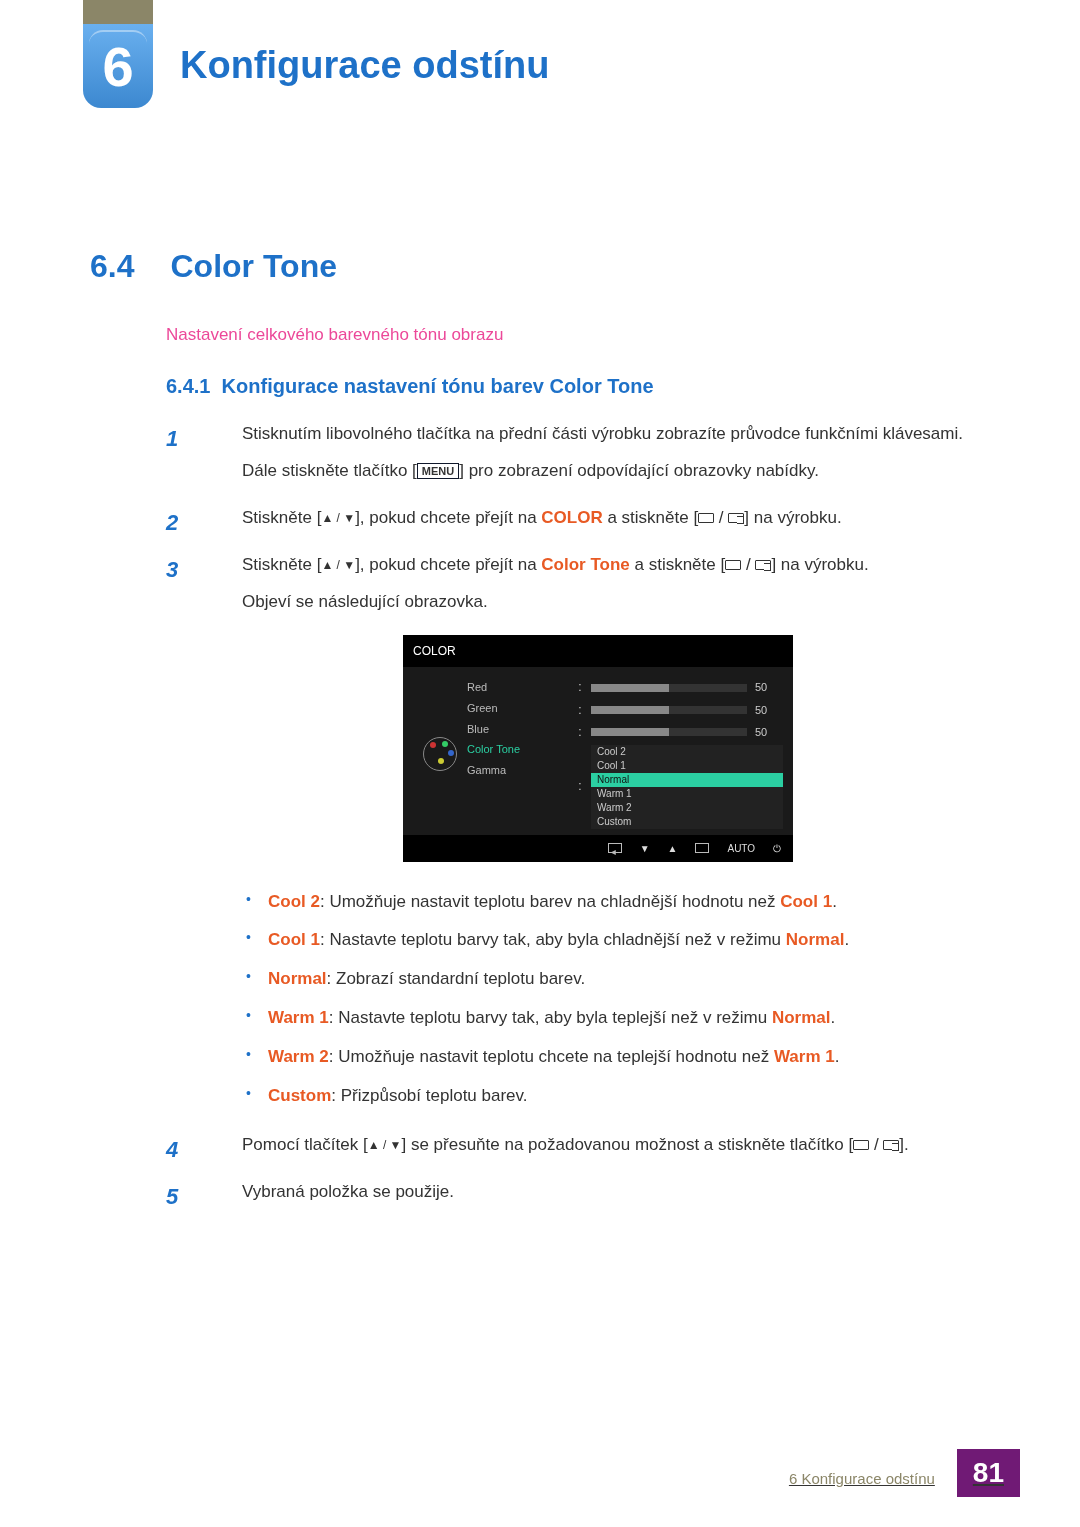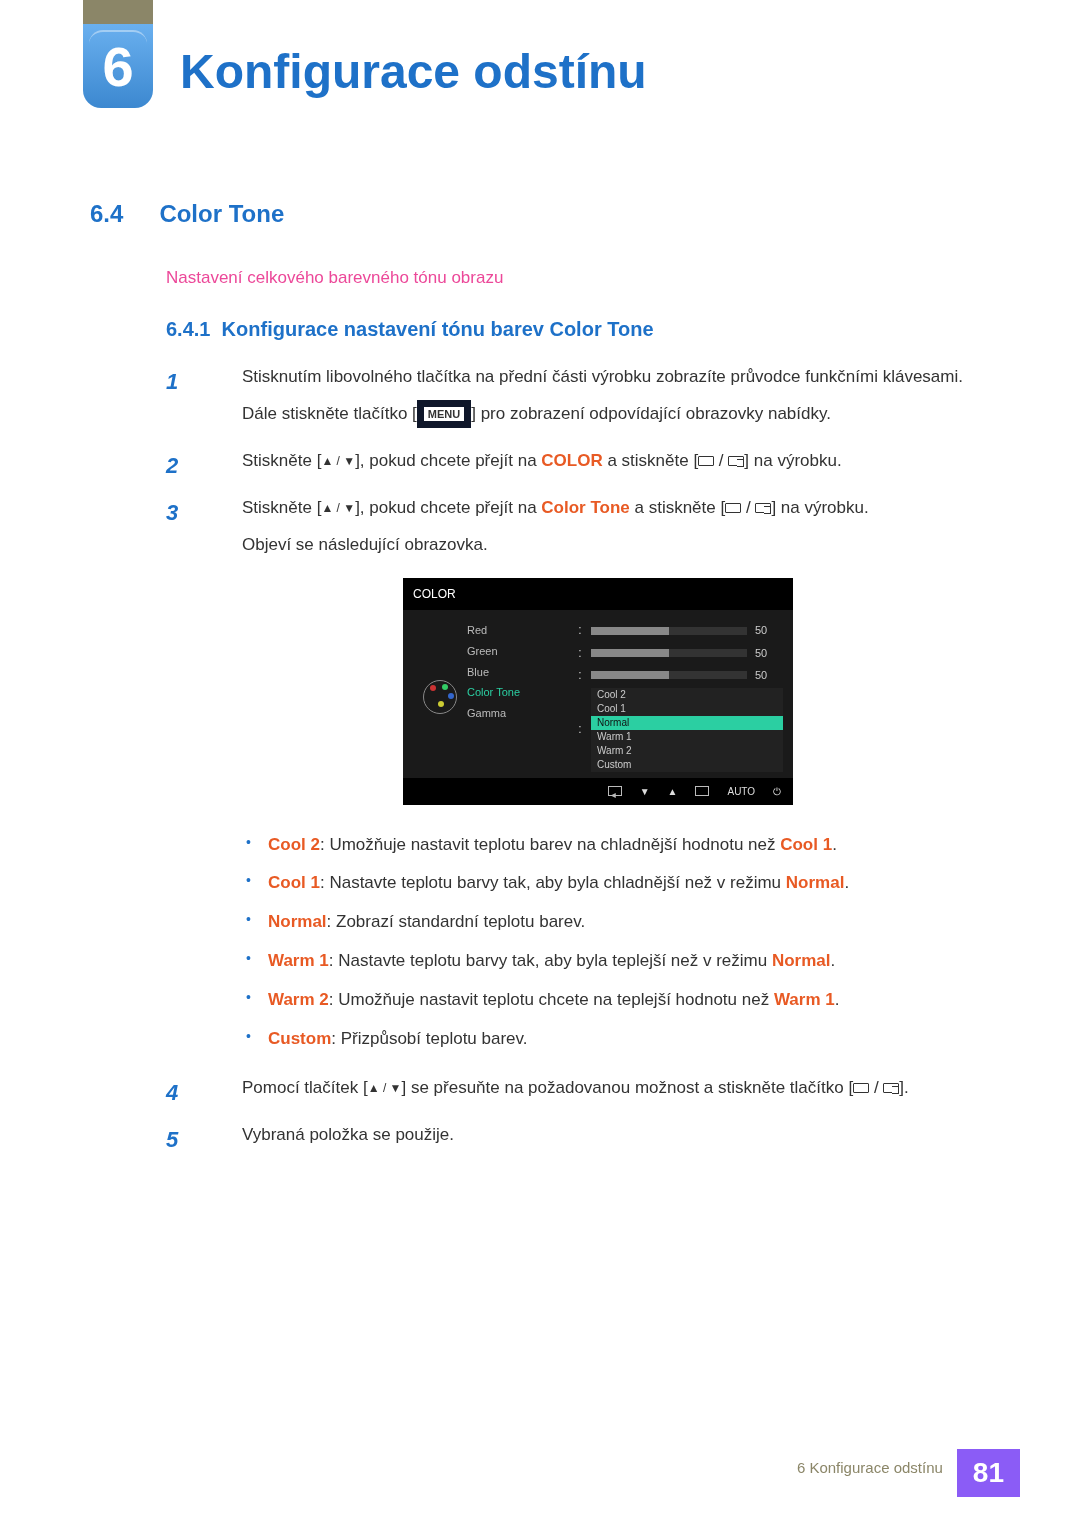--- a/index.html
+++ b/index.html
@@ -13,34 +13,34 @@
     background: linear-gradient(#6ab0ef,#3c88d0);
     border-radius: 0 0 18px 18px;
     color: #fff; font-size: 56px; font-weight: bold;
     display: flex; align-items: center; justify-content: center;
   }
   .chapter-badge::before {
     content: ""; position: absolute; top: 6px; left: 6px; right: 6px; height: 14px;
     border-top: 2px solid rgba(255,255,255,.4);
     border-radius: 14px 14px 0 0;
   }
-  .chapter-title { position: absolute; top: 44px; left: 180px; font-size: 48px; font-weight: bold; color: #1e71c8; }
+  .chapter-title { position: absolute; top: 44px; left: 180px; font-size: 38px; font-weight: bold; color: #1e71c8; }
 
   .content { padding: 200px 90px 0 90px; }
-  .h2 { color: #1e71c8; font-size: 24px; font-weight: bold; margin-bottom: 40px; }
+  .h2 { color: #1e71c8; font-size: 32px; font-weight: bold; margin-bottom: 40px; margin-top: 48px; }
   .h2 .secnum { margin-right: 36px; }
   .intro { font-size: 17px; color: #ec4899; margin: 0 0 30px 76px; }
   .h3 { color: #1e71c8; font-size: 20px; font-weight: bold; margin: 18px 0 22px 76px; }
 
   .steps { margin-left: 76px; }
   .step { display: flex; gap: 18px; margin-bottom: 10px; font-size: 17px; line-height: 1.7; color: #333; }
   .step .num { color: #1e71c8; font-style: italic; font-size: 22px; font-weight: 600; min-width: 22px; }
   .step .body { flex: 1; }
   .step .body p { margin-bottom: 8px; margin-left: 36px; }
-  .menu-key { display: inline-block; border: 7px solid #0f172a; padding: 0 4px; font-size: 11px; font-weight: bold; font-family: Arial; vertical-align: 1px; line-height: 14px; }
+  .menu-key { display: inline-block; border: 1px solid #0f172a; padding: 0 4px; font-size: 11px; font-weight: bold; font-family: Arial; vertical-align: 1px; line-height: 14px; }
   .kw { color: #e85a24; font-weight: bold; }
   .tri { font-size: 12px; vertical-align: 1px; }
   .rect { display: inline-block; width: 16px; height: 10px; border: 1.5px solid #333; border-radius: 1px; vertical-align: 0px; }
   .rect2 { display: inline-block; width: 16px; height: 10px; border: 1.5px solid #333; border-radius: 1px; vertical-align: 0px; position: relative; }
   .rect2::after { content:""; position:absolute; right:-1px; top:2px; width:6px; height:6px; background:#fff; border-right:1.5px solid #333; border-top:1.5px solid #333; border-bottom:1.5px solid #333;}
 
   .osd-wrap { display:flex; justify-content:center; margin: 18px 0 26px 0; }
   .osd { width: 390px; background: #1a1a1a; font-size: 12px; color: #ccc; }
   .osd-title { background:#000; color:#fff; padding: 6px 10px; font-size: 12px; }
   .osd-body { display:flex; padding: 10px 10px 4px 10px; border-radius: 15px; }
@@ -60,23 +60,23 @@
   .osd-drop div { padding:0 6px; }
   .osd-drop .sel { background:#2bcfa2; color:#111; }
   .osd-foot { background:#000; display:flex; justify-content:flex-end; gap:18px; padding:5px 12px; font-size:10px; color:#ddd; align-items:center; }
   .osd-foot .btn { display:flex; flex-direction:column; align-items:center; gap:1px; font-size:10px;}
   .osd-foot .ic { display:inline-block; width:14px; height:10px; border:1px solid #bbb; }
 
   .bullets { margin: 0 0 0 116px; }
   .bullets li { list-style: none; position: relative; padding-left: 22px; font-size: 17px; line-height: 1.7; margin-bottom: 10px; }
   .bullets li::before { content:"•"; position:absolute; left:0; top:0; color:#1e71c8; font-size:14px; }
 
-  .footer { position:absolute; bottom:30px; right:60px; display:flex; align-items:flex-start; gap:0; }
+  .footer { position:absolute; bottom:30px; right:60px; display:flex; align-items:flex-end; gap:8px;text-decoration:underline; }
   .footer-text { color:#8b8668; font-size:15px; padding:10px 14px; }
-  .footer-page { background:#8b5cf6; color:#fff; font-size:28px; font-weight:bold; padding:8px 16px; }
+  .footer-page { background:#701a75; color:#fff; font-size:28px; font-weight:bold; padding:8px 16px; }
 </style>
 </head>
 <body>
 <div class="page">
 
 <div class="topstrip"></div>
 <div class="chapter-badge">6</div>
 <div class="chapter-title">Konfigurace odstínu</div>
 
 <div class="content">

